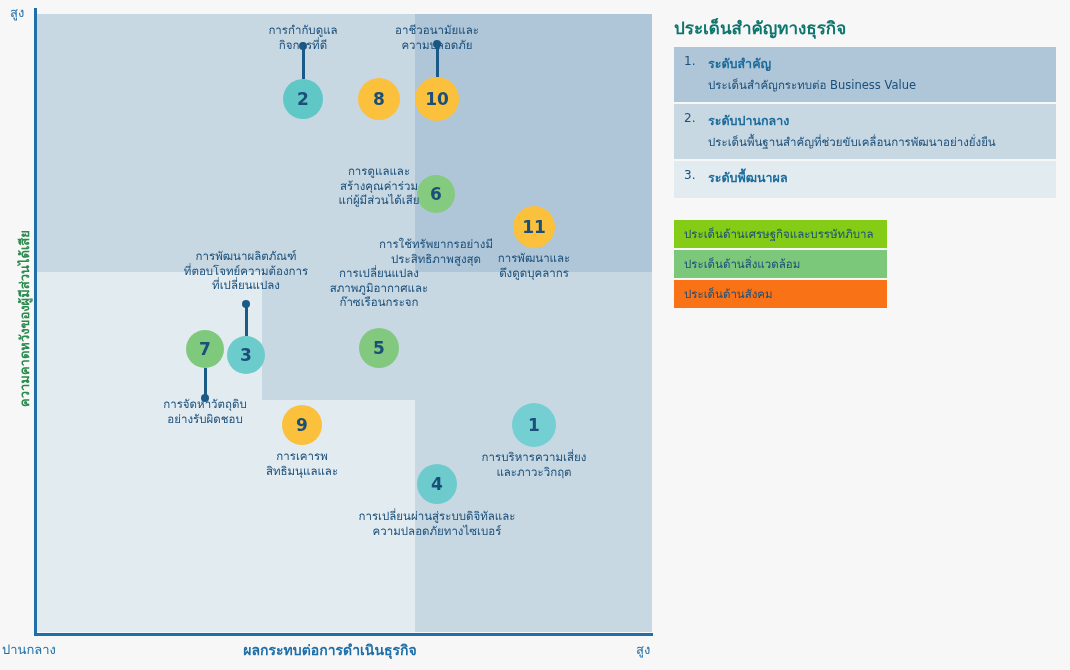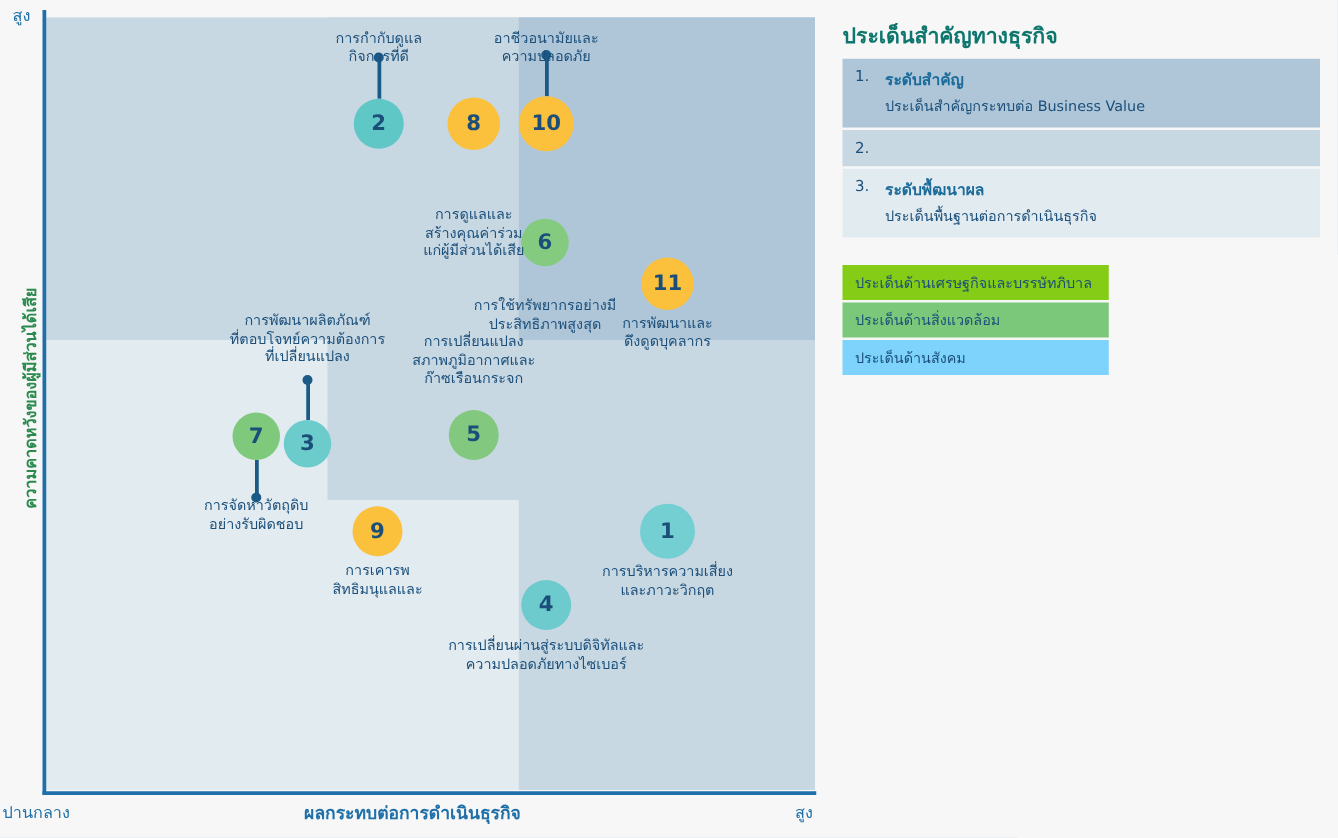--- a/index.html
+++ b/index.html
@@ -122,29 +122,32 @@
     <div id="tiers">
         <div class="tier" style="background: rgb(175, 198, 216);">
           <div class="tier-num">1.</div>
           <div>
             <div class="tier-name">ระดับสำคัญ</div>
             <div class="tier-desc">ประเด็นสำคัญกระทบต่อ Business Value</div>
           </div>
         </div>
         <div class="tier" style="background: rgb(200, 216, 227);">
           <div class="tier-num">2.</div>
+          <div>
+            <div class="tier-name">ระดับปานกลาง</div>
+            <div class="tier-desc">ประเด็นพื้นฐานสำคัญที่ช่วยขับเคลื่อนการพัฒนาอย่างยั่งยืน</div>
+          </div>
         </div>
         <div class="tier" style="background: rgb(226, 235, 240);">
           <div class="tier-num">3.</div>
           <div>
             <div class="tier-name">ระดับพื้ฒนาผล</div>
-            <div class="tier-desc">ประเด็นพื้นฐานต่อการดำเนินธุรกิจ</div>
           </div>
         </div>
       </div>
     <div class="catlist" id="cats">
         <div class="cat" style="background: #84cc16;">ประเด็นด้านเศรษฐกิจและบรรษัทภิบาล</div>
         <div class="cat" style="background: rgb(124, 200, 123);">ประเด็นด้านสิ่งแวดล้อม</div>
-        <div class="cat" style="background: #7dd3fc;">ประเด็นด้านสังคม</div>
+        <div class="cat" style="background: #f97316;">ประเด็นด้านสังคม</div>
       </div>
   </div>
 
 </div>
 
 </body></html>

